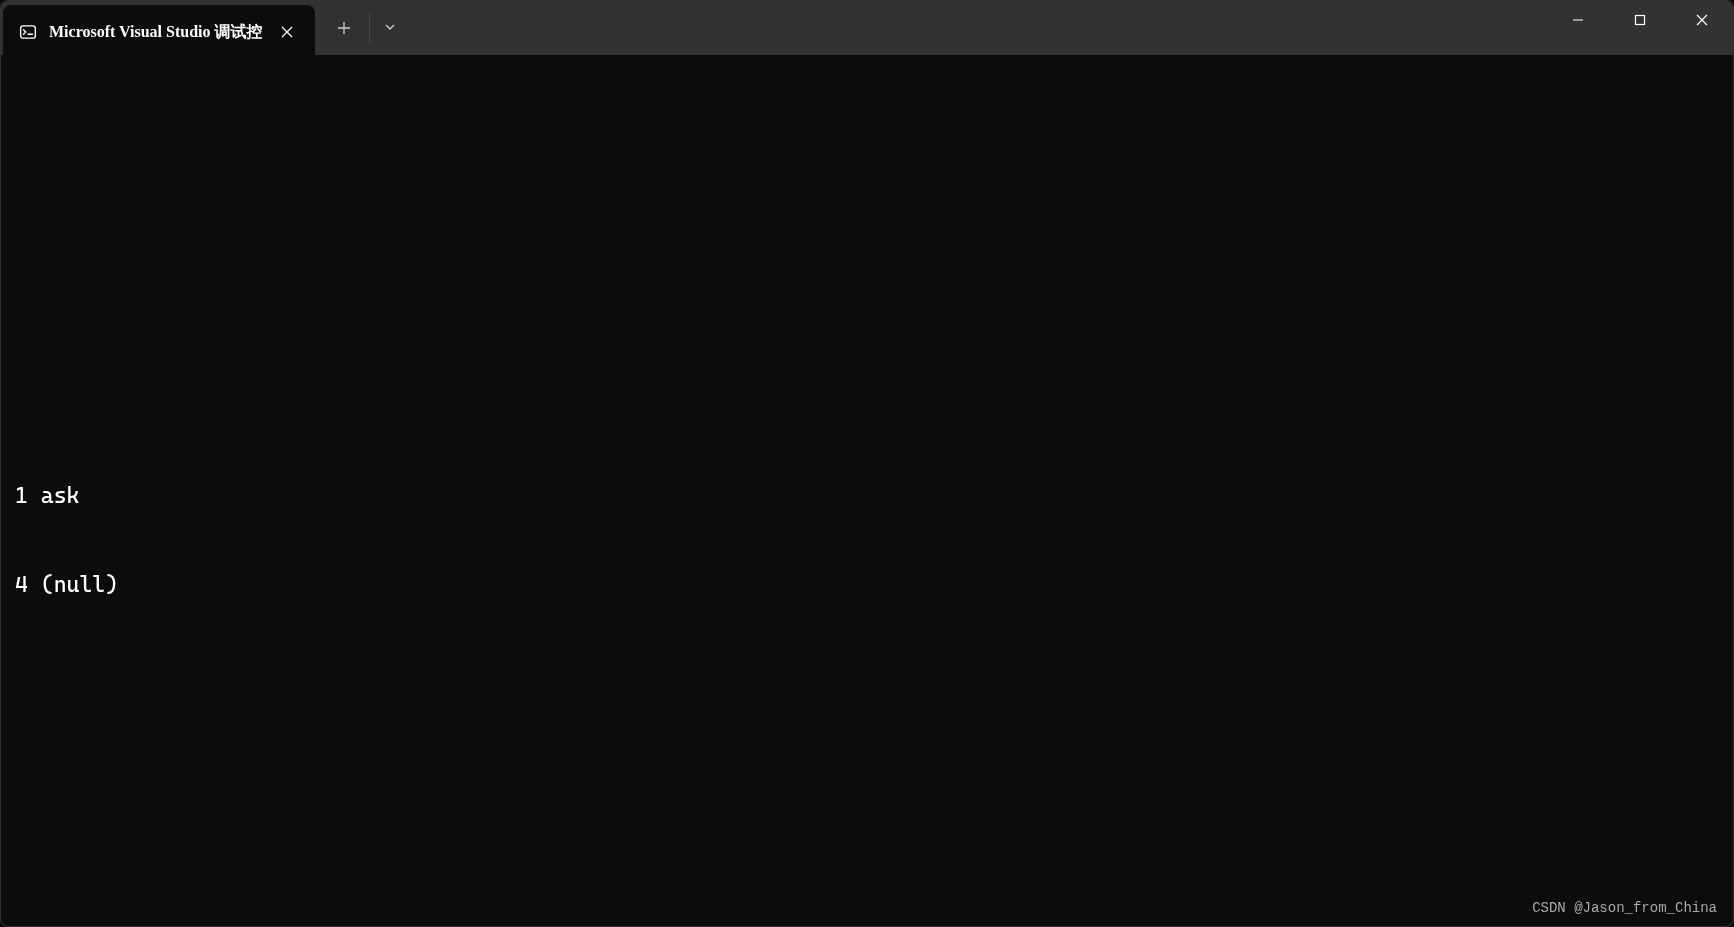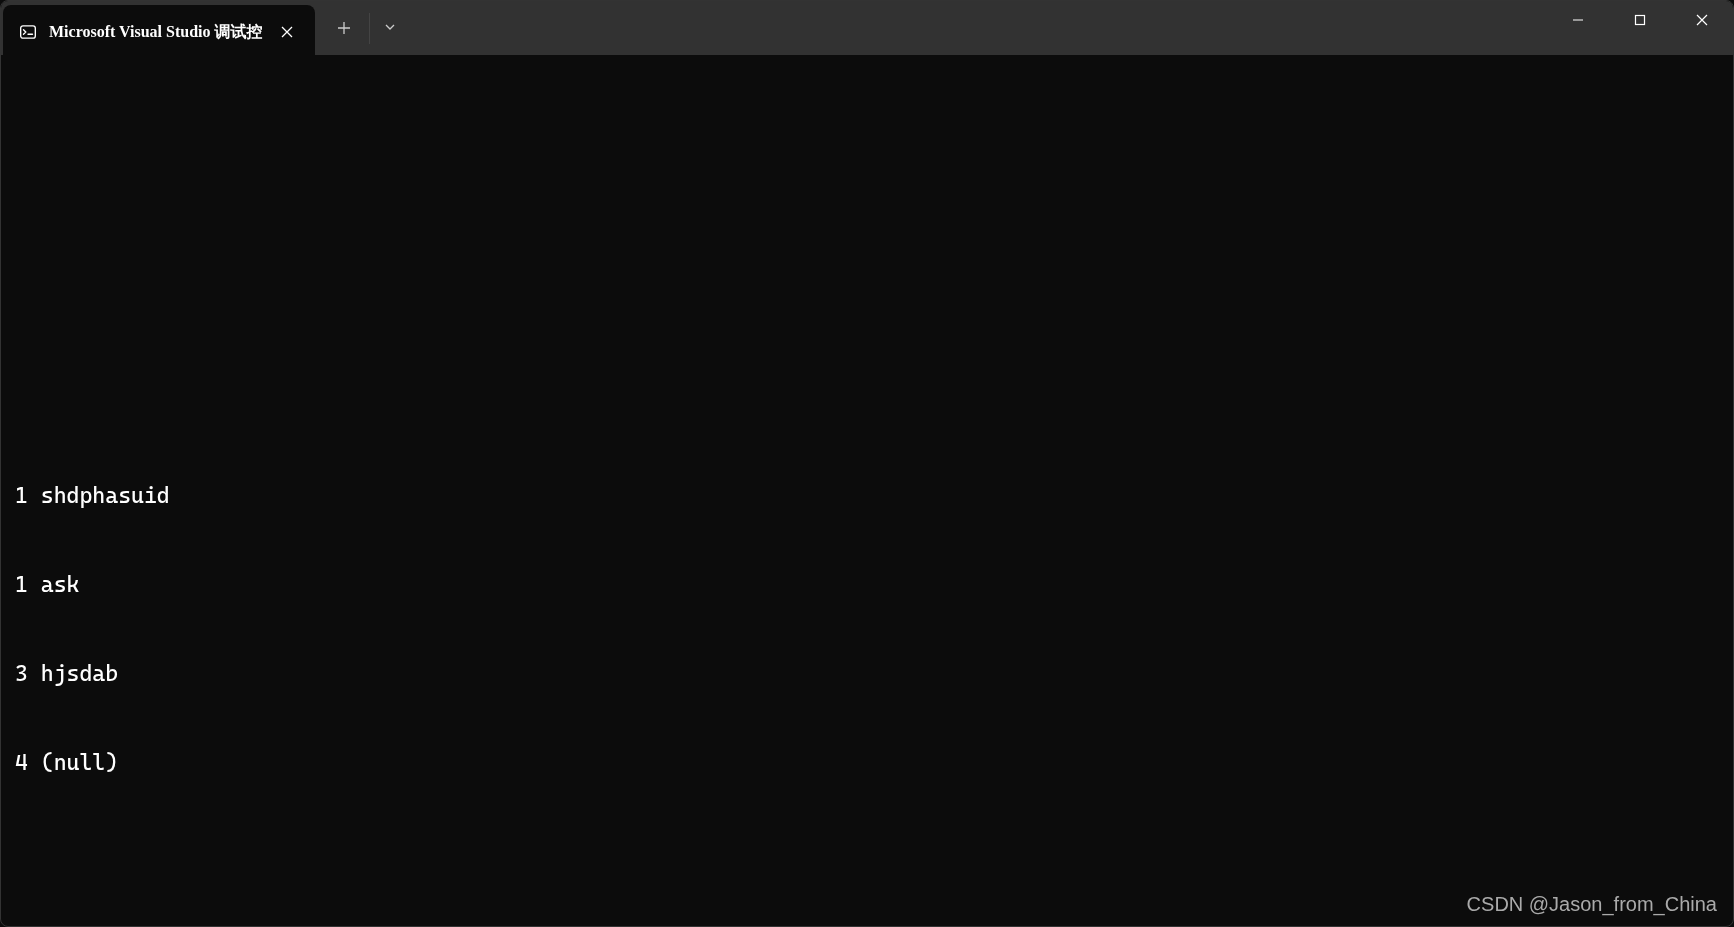--- a/index.html
+++ b/index.html
@@ -107,22 +107,22 @@
     }
     .terminal-line {
       white-space: pre-wrap;
       word-break: break-all;
     }
     .watermark {
       position: absolute;
       bottom: 10px;
       right: 16px;
       color: #aaa;
-      font-size: 20px;
-      font-family: Liberation Sans, sans-serif;
+      font-size: 14px;
+      font-family: Liberation Mono, monospace;
     }
   </style>
 </head>
 <body>
 
 <div class="titlebar">
   <div class="tabs-area">
     <div class="tab">
       <span class="tab-icon">
         <svg width="18" height="18" viewBox="0 0 16 16" fill="none" stroke="#fff" stroke-width="1.2">
@@ -165,23 +165,21 @@
       </svg>
     </div>
   </div>
 </div>
 
 <div class="terminal-content">
   <div class="terminal-line">&nbsp;</div>
   <div class="terminal-line">&nbsp;</div>
   <div class="terminal-line">&nbsp;</div>
   <div class="terminal-line">&nbsp;</div>
-  <div class="terminal-line">1 shdphasuid</div>
   <div class="terminal-line">1 ask</div>
-  <div class="terminal-line">3 hjsdab</div>
   <div class="terminal-line">4 (null)</div>
   <div class="terminal-line">&nbsp;</div>
   
   
   
   
   
   
 </div>
 

